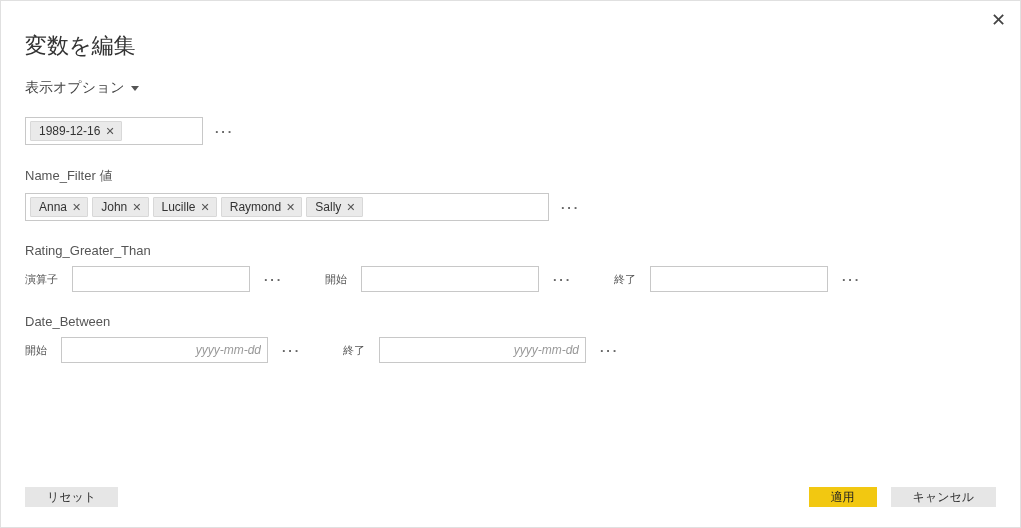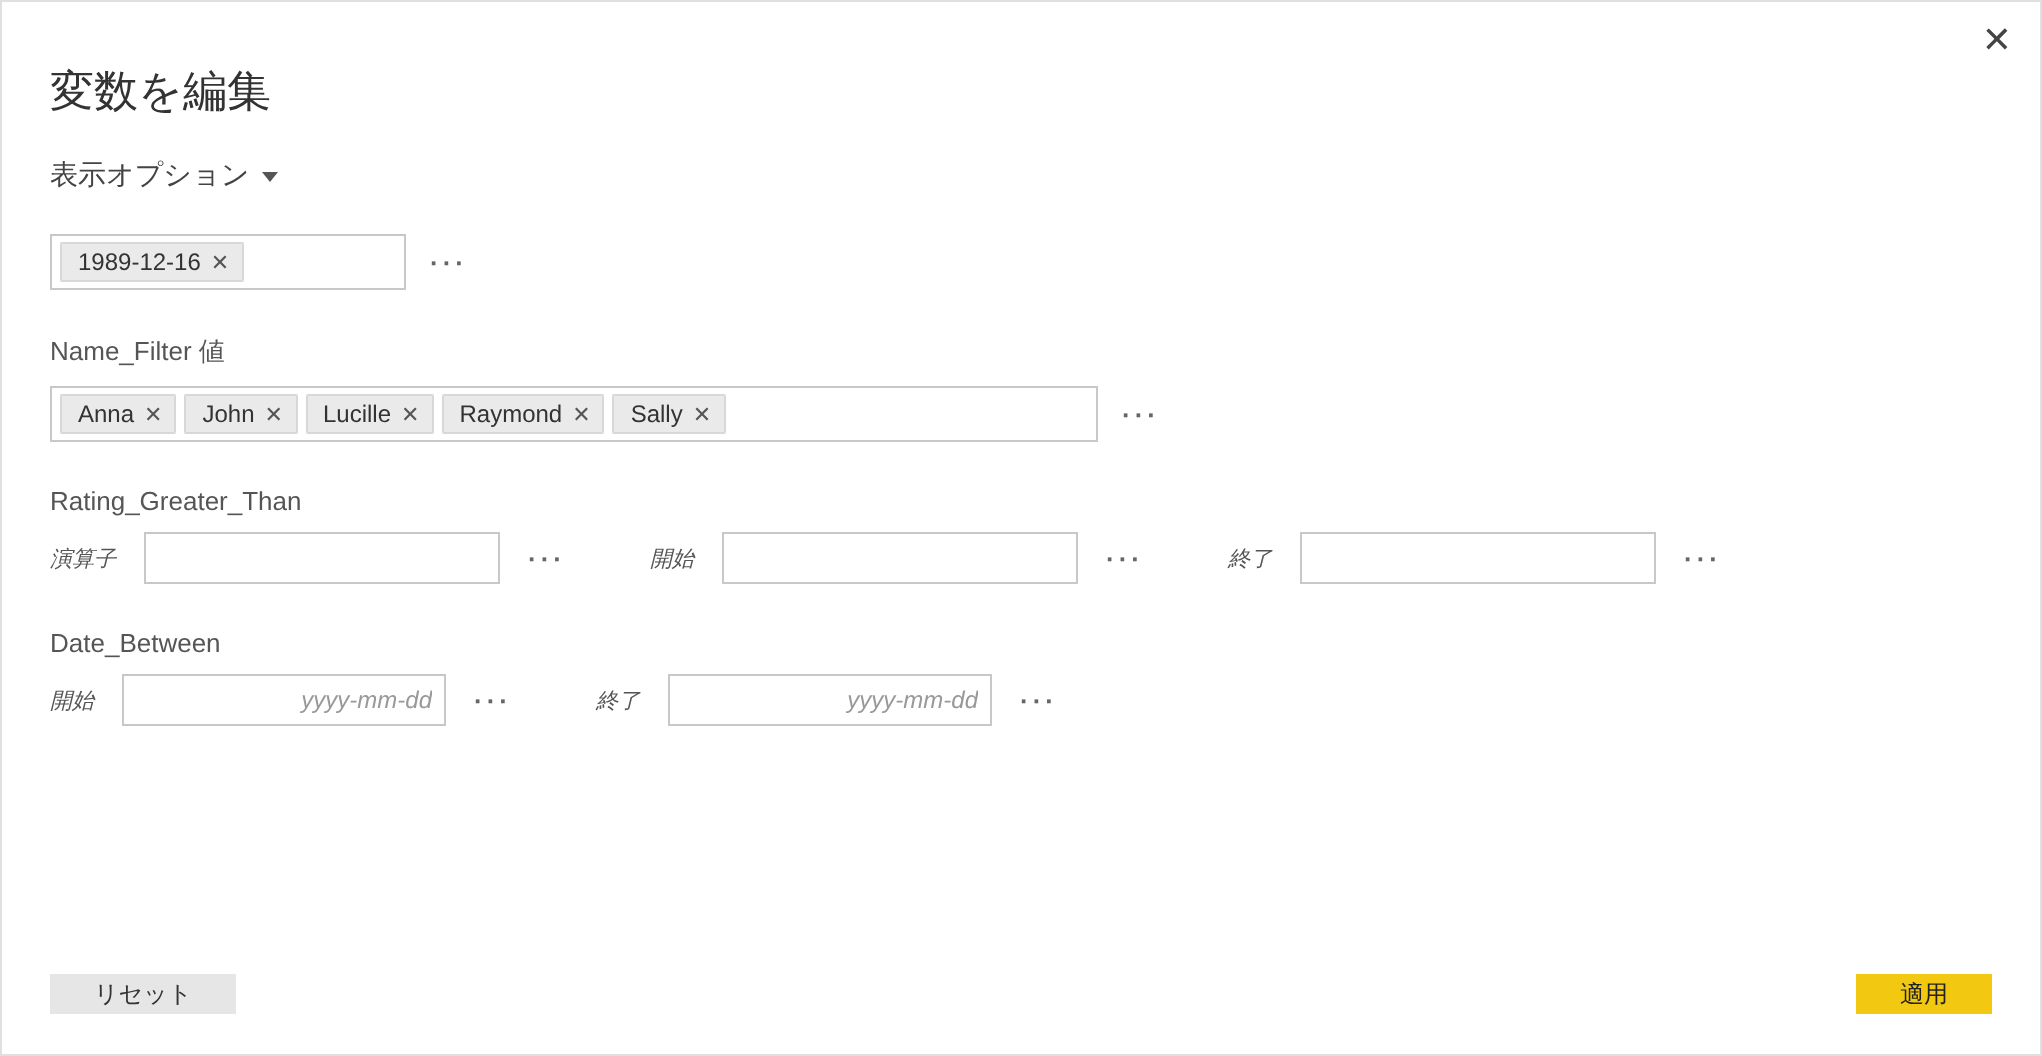--- a/index.html
+++ b/index.html
@@ -91,32 +91,31 @@
     .row {
       display: flex;
       align-items: center;
       gap: 14px;
       flex-wrap: wrap;
     }
     .sub-label {
       font-size: 11px;
       color: #555;
       white-space: nowrap;
-      font-style: italic;
     }
     .text-input {
       border: 1px solid #c8c8c8;
       height: 26px;
       padding: 2px 6px;
       font-size: 12px;
       font-family: inherit;
     }
     .text-input.op { width: 178px; }
     .text-input.range { width: 178px; }
-    .text-input.date { width: 162px; text-align: right; font-style: italic; color: #999;}
+    .text-input.date { width: 207px; text-align: right; font-style: italic; color: #999;}
     input.text-input::placeholder { color: #999; font-style: italic; }
     .footer {
       position: absolute;
       bottom: 20px;
       left: 24px;
       right: 24px;
       display: flex;
       align-items: center;
     }
     .btn {
@@ -224,15 +223,16 @@
 
       <span class="sub-label" style="margin-left:28px">終了</span>
       <input class="text-input date" placeholder="yyyy-mm-dd" style="">
       <span class="ellipsis">···</span>
     </div>
   </div>
 
   <div class="footer">
     <button class="btn btn-reset">リセット</button>
     <button class="btn btn-apply">適用</button>
+    <button class="btn btn-cancel">キャンセル</button>
   </div>
 
 </div>
 
 </body></html>

